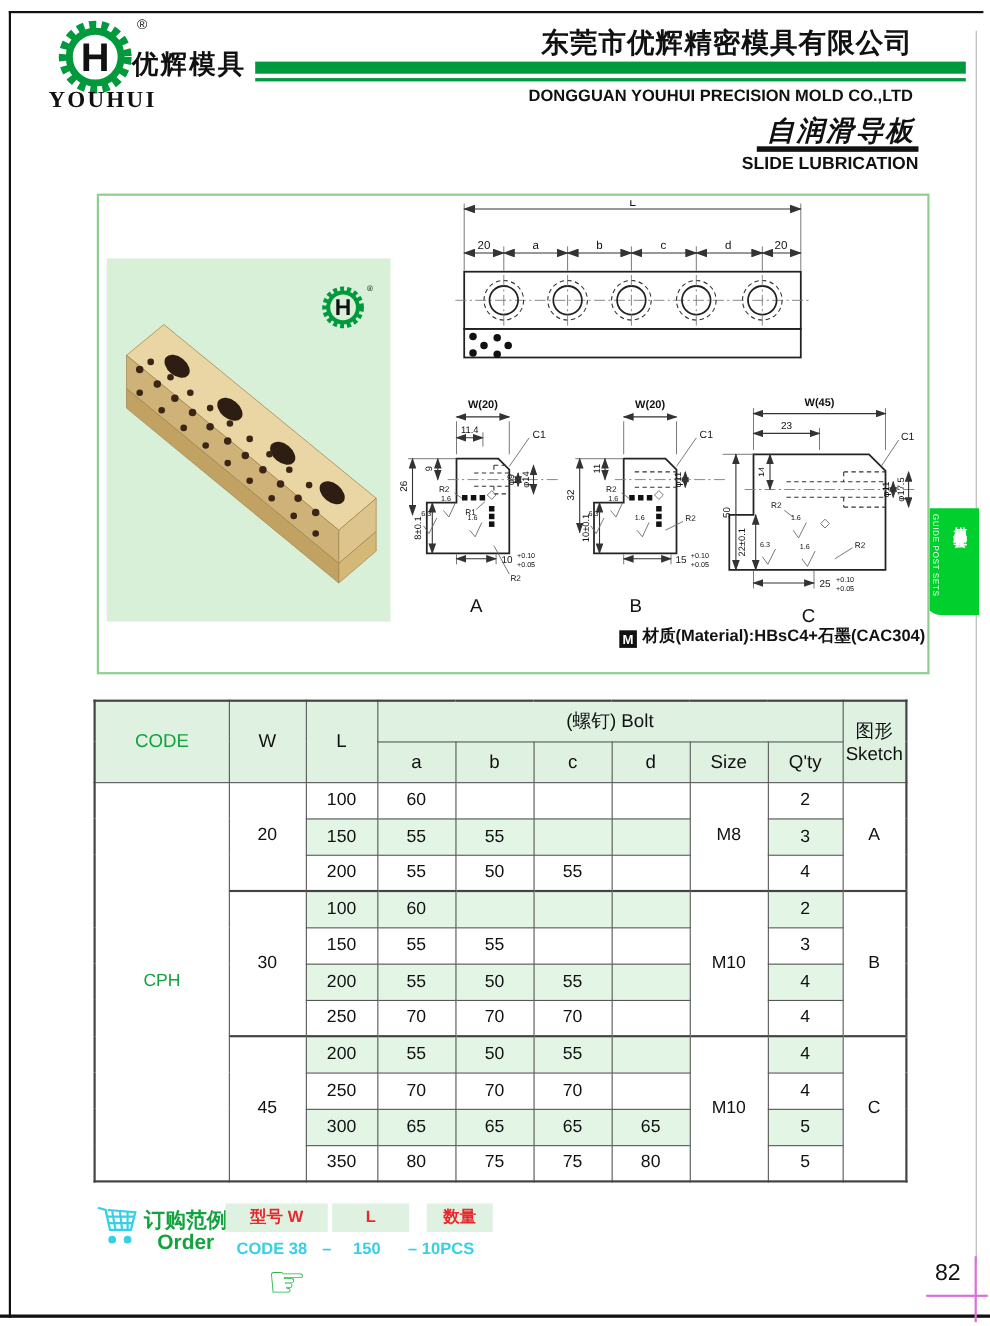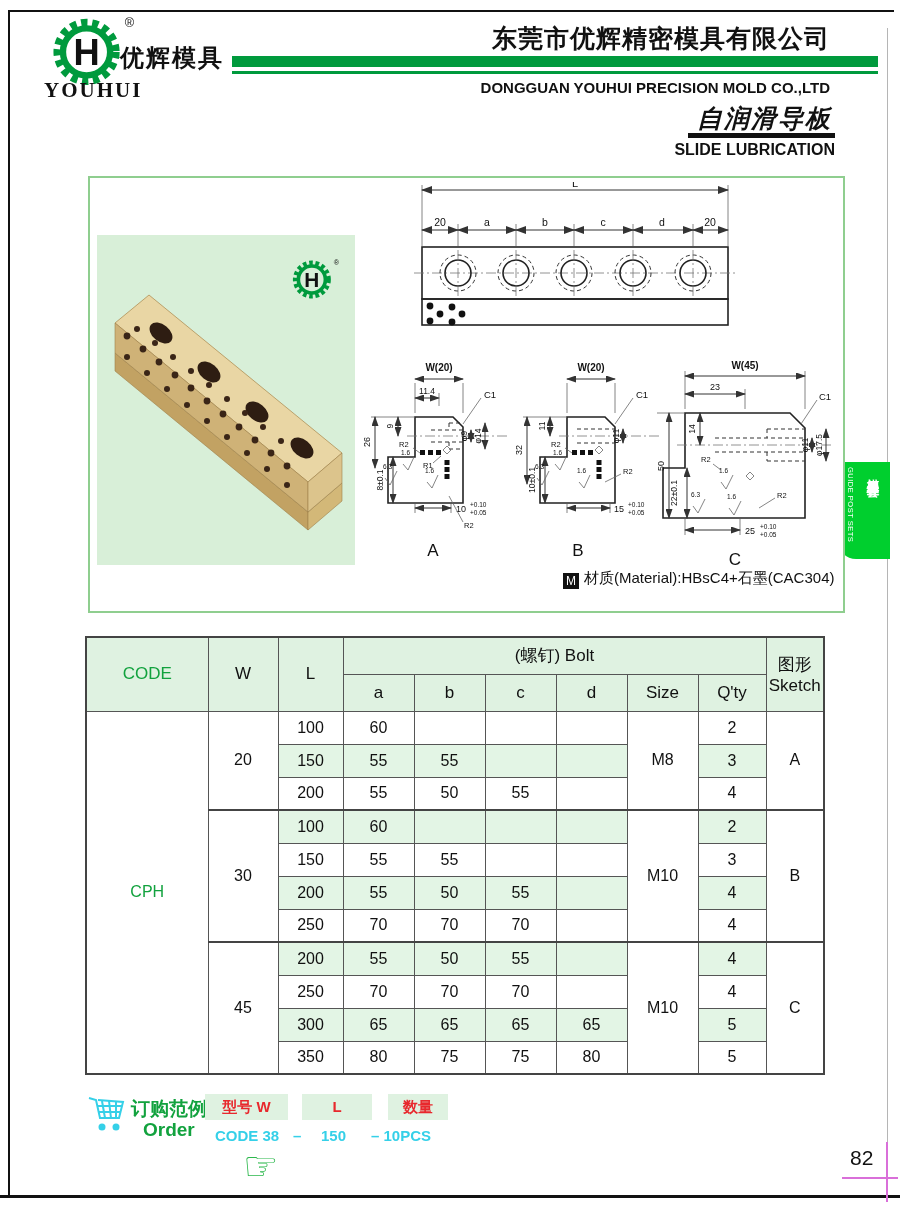--- a/index.html
+++ b/index.html
@@ -17,21 +17,21 @@
   .company-cn{left:420px;top:22px;width:410px;text-align:right;font-size:25px;font-weight:bold;letter-spacing:1px;}
   .bar-thick{left:232px;top:56px;width:646px;height:11px;background:#009a3d;}
   .bar-thin{left:232px;top:71px;width:646px;height:3px;background:#009a3d;}
   .company-en{left:420px;top:79px;width:410px;text-align:right;font-size:15px;font-weight:bold;}
   .title-cn{left:600px;top:102px;width:232px;text-align:right;font-size:25px;font-weight:bold;font-style:italic;letter-spacing:2px;}
   .title-rule{left:688px;top:133px;width:147px;height:5px;background:#111;}
   .title-en{left:600px;top:141px;width:235px;text-align:right;font-size:16px;font-weight:bold;}
   
   .draw-frame{left:88px;top:176px;width:753px;height:433px;border:2px solid #8fce8f;background:#fff;}
   .photo{left:97px;top:235px;width:258px;height:330px;background:#d8efd8;}
-  .material{left:563px;top:569px;font-size:15px;font-weight:normal;}
+  .material{left:563px;top:569px;font-size:15px;font-weight:bold;}
   .material .badge{display:inline-block;width:16px;height:16px;background:#111;color:#fff;
      text-align:center;line-height:16px;font-size:12px;margin-right:5px;vertical-align:-2px;}
   
   .side-tab{left:838px;top:462px;width:52px;height:97px;background:#00cf2e;border-radius:6px 0 0 18px;}
   .tab-cn{position:absolute;left:26px;top:7px;writing-mode:vertical-rl;color:#fff;font-size:12.5px;font-weight:bold;letter-spacing:1px;}
   .tab-en{position:absolute;left:8px;top:5px;writing-mode:vertical-rl;color:#fff;font-size:7.5px;letter-spacing:0.5px;}
   
   table.spec{position:absolute;left:85px;top:636px;width:738px;border-collapse:collapse;
      table-layout:fixed;border:2px solid #444;}
   table.spec th,table.spec td{border:1px solid #555;text-align:center;padding:0;font-size:16px;}
@@ -40,21 +40,21 @@
   table.spec tbody tr{height:33px;}
   th.code-h{color:#12a23e;font-size:19px;}
   td.code-cell{color:#12a23e;font-size:21px;background:#fff;}
   td.sh{background:#e3f5e5;}
   tr.gs td{border-top:2px solid #444;}
   
   .order-cn{left:131px;top:1096px;font-size:19px;font-weight:bold;color:#12a23e;}
   .order-en{left:143px;top:1119px;font-size:19px;font-weight:bold;color:#12a23e;}
   .obox{position:absolute;top:1094px;height:26px;background:#dff2e1;color:#e8282d;
         font-weight:bold;font-size:15px;text-align:center;line-height:26px;}
-  .ob1{left:205px;width:83px;}
+  .ob1{left:205px;width:93px;}
   .ob2{left:302px;width:70px;}
   .ob3{left:388px;width:60px;}
   .oex{position:absolute;top:1127px;color:#35d0e8;font-weight:bold;font-size:15px;}
   
   .hand{left:243px;top:1143px;font-size:40px;color:#2db84d;font-family:"DejaVu Sans",sans-serif;}
   .url{left:300px;top:1157px;font-size:20px;color:#9a9a9a;}
   .pagenum{left:850px;top:1146px;font-size:21px;color:#111;}
   .crop-h{left:842px;top:1177px;width:56px;height:2px;background:#d96fd9;}
   .crop-v{left:886px;top:1142px;width:2px;height:60px;background:#d96fd9;}
   svg text{font-family:"Liberation Sans",sans-serif;fill:#111;}

